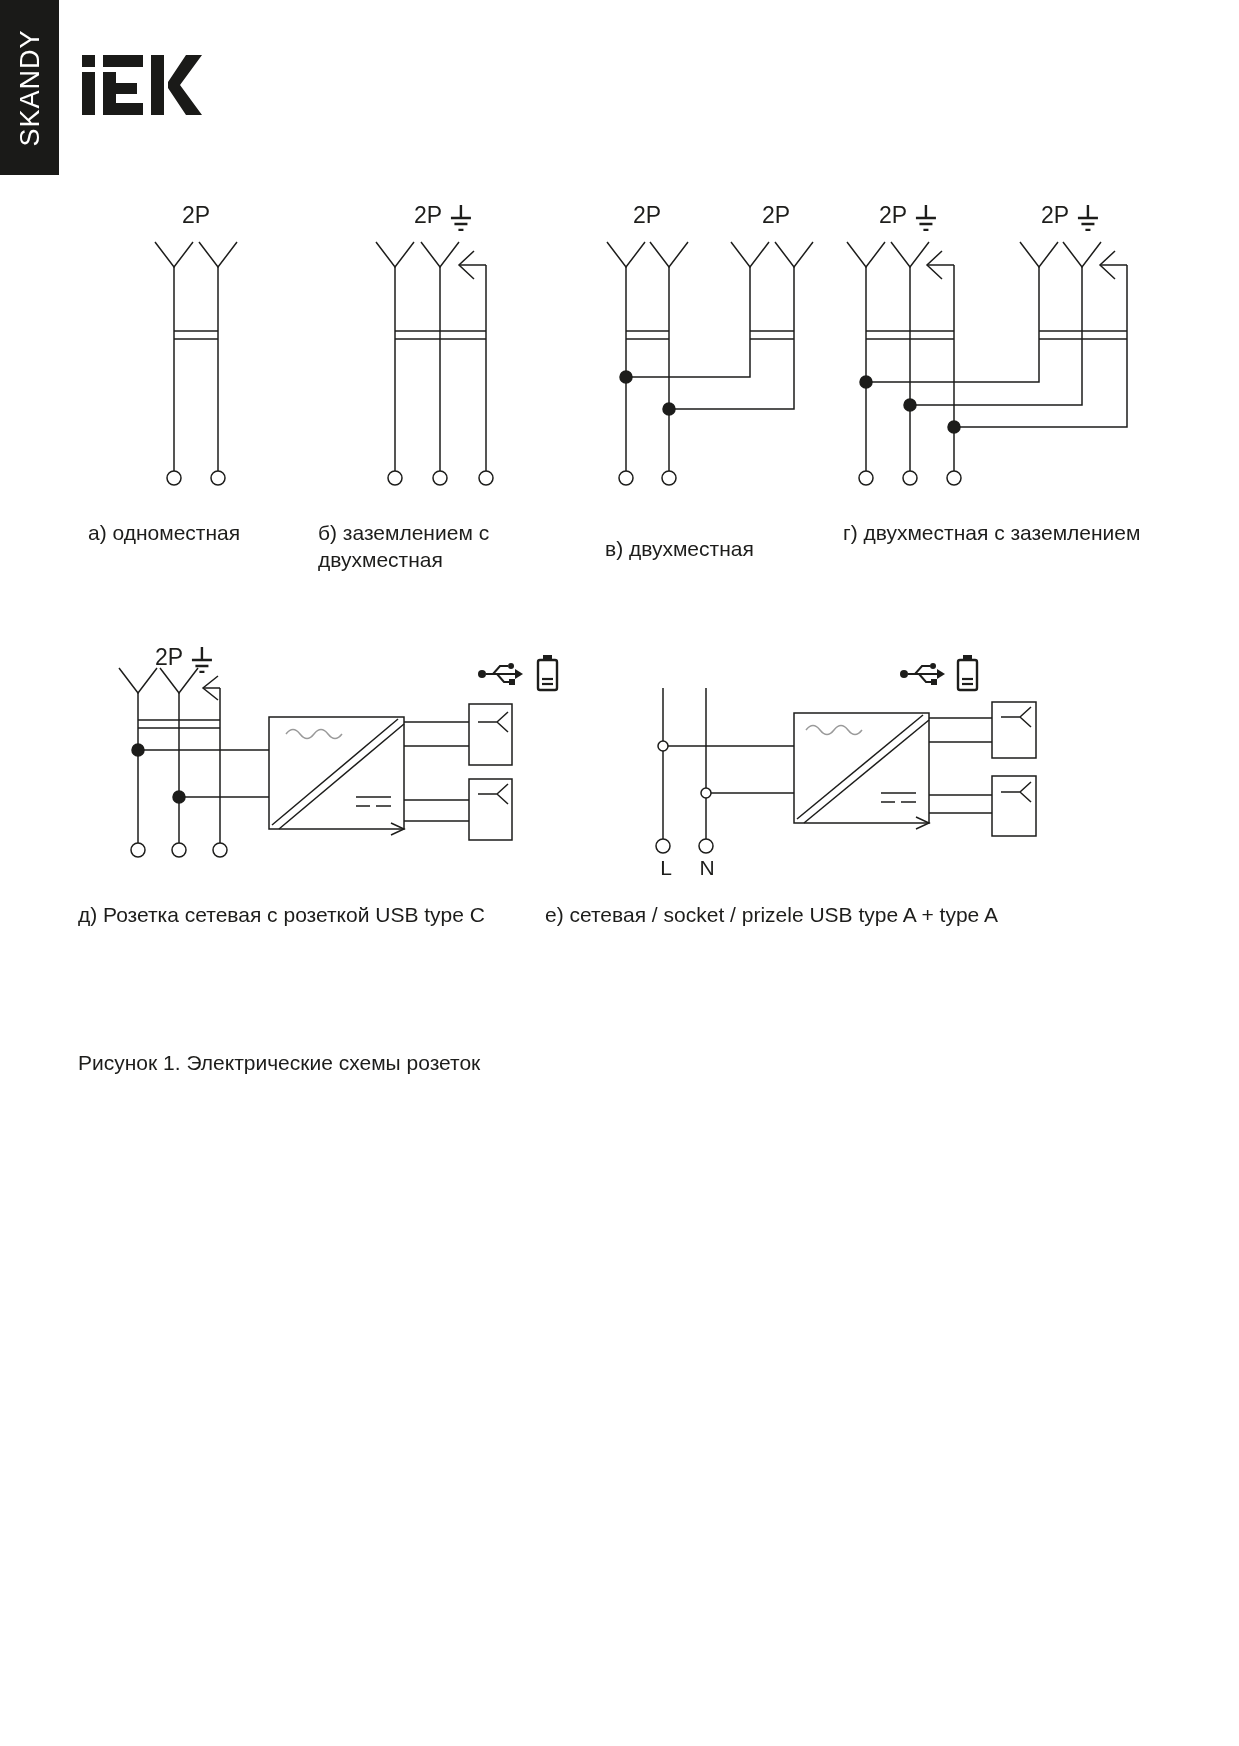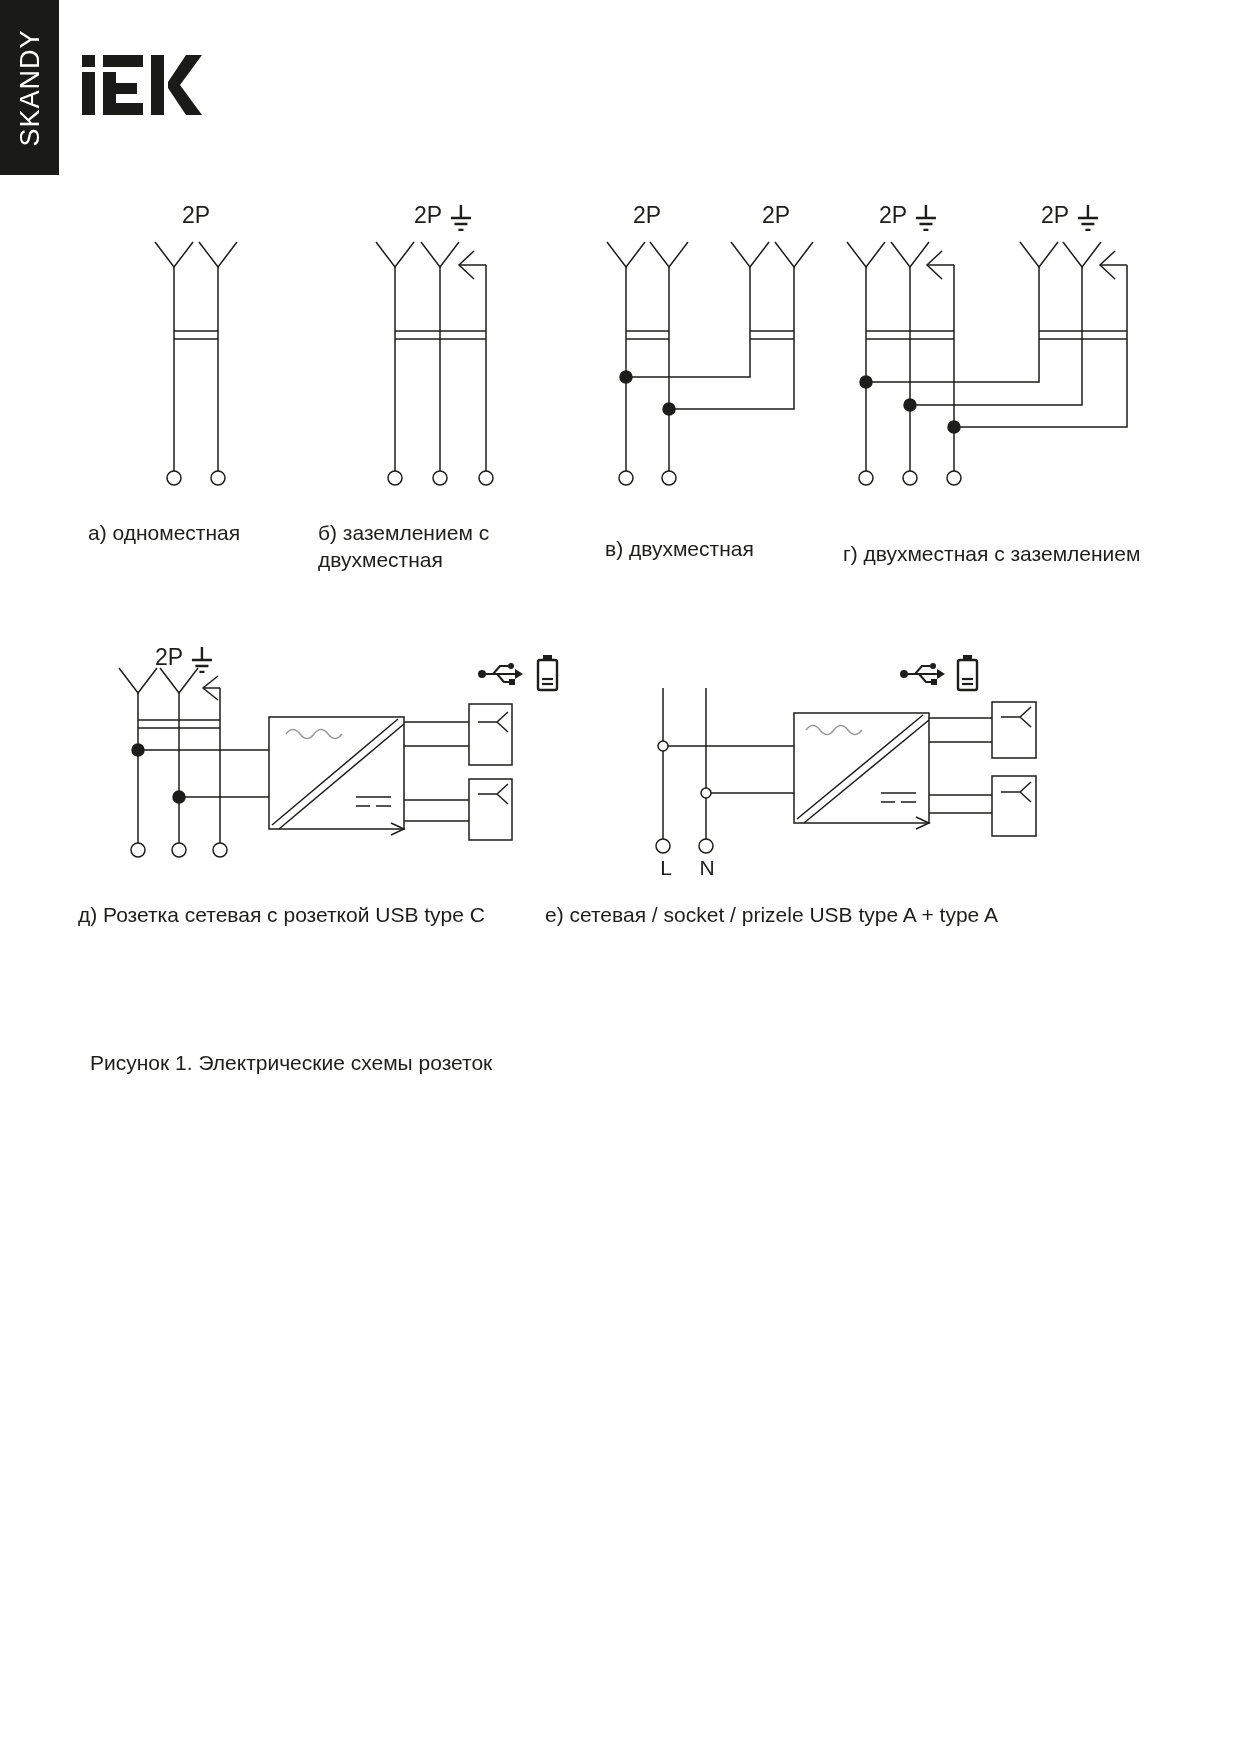--- a/index.html
+++ b/index.html
@@ -9,21 +9,21 @@
   #series-tab span{position:absolute;left:50%;top:50%;transform:translate(-50%,-50%) rotate(180deg);
         writing-mode:vertical-rl;color:#fff;font-size:27px;letter-spacing:1px;}
   #logo{position:absolute;left:82px;top:55px;width:120px;height:60px;}
   .sr-only{position:absolute;width:1px;height:1px;overflow:hidden;clip:rect(0 0 0 0);white-space:nowrap;}
   #art{position:absolute;left:0;top:0;width:1239px;height:1746px;}
   .pin{position:absolute;transform:translateX(-50%);display:flex;align-items:flex-start;gap:8px;
        font-size:23px;white-space:nowrap;justify-content:center;}
   .pin .gnd{margin-top:3px;}
   .cap{position:absolute;font-size:21px;line-height:27px;white-space:nowrap;}
   .term-label{position:absolute;transform:translateX(-50%);font-size:21px;}
-  #figure-caption{position:absolute;left:78px;top:1051px;font-size:21px;white-space:nowrap;margin-left:12px;}
+  #figure-caption{position:absolute;left:78px;top:1051px;font-size:21px;white-space:nowrap;}
 </style>
 </head>
 <body>
 
 <div id="page">
 
   <div id="series-tab">
     <span>SKANDY</span>
   </div>
 
@@ -255,21 +255,21 @@
         <path d="M11 0 V13 M1 13 H21 M4.5 19 H17.5 M8.5 25 H13.5" stroke="#1d1d1b" stroke-width="2.4" fill="none"></path>
       </svg>
   </div>
 
   <div class="cap" style="left:88px;top:519px">а) одноместная</div>
   <div class="cap" style="left:318px;top:519px">
     <div>б) заземлением с</div>
     <div>двухместная</div>
   </div>
   <div class="cap" style="left:605px;top:535px">в) двухместная</div>
-  <div class="cap" style="left:843px;top:540px">г) двухместная с заземлением</div>
+  <div class="cap" style="left:843px;top:519px">г) двухместная с заземлением</div>
 
   <div class="term-label" style="left:666px;top:856px">L</div>
   <div class="term-label" style="left:707px;top:856px">N</div>
 
   <div class="cap" style="left:78px;top:901px">д) Розетка сетевая с розеткой USB type C</div>
   <div class="cap" style="left:545px;top:901px">е) сетевая / socket / prizele USB type A + type A</div>
 
   <div id="figure-caption">Рисунок 1. Электрические схемы розеток</div>
 </div>
 

